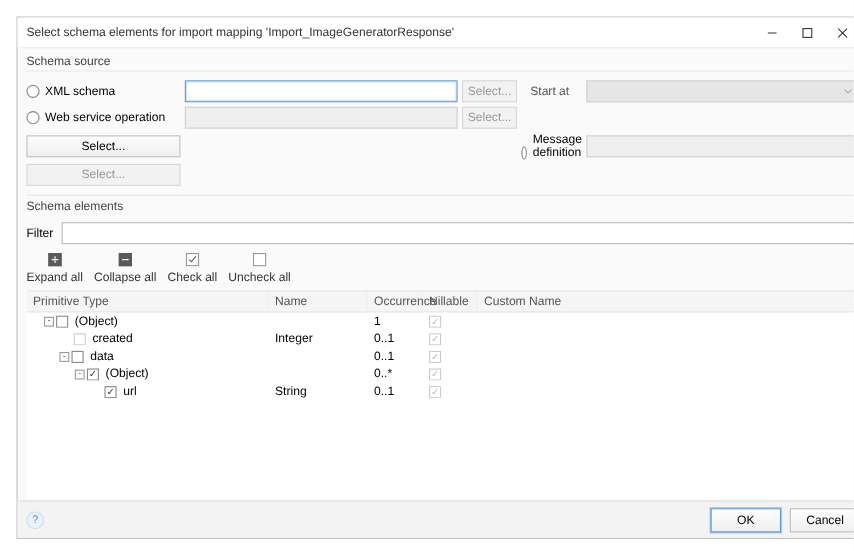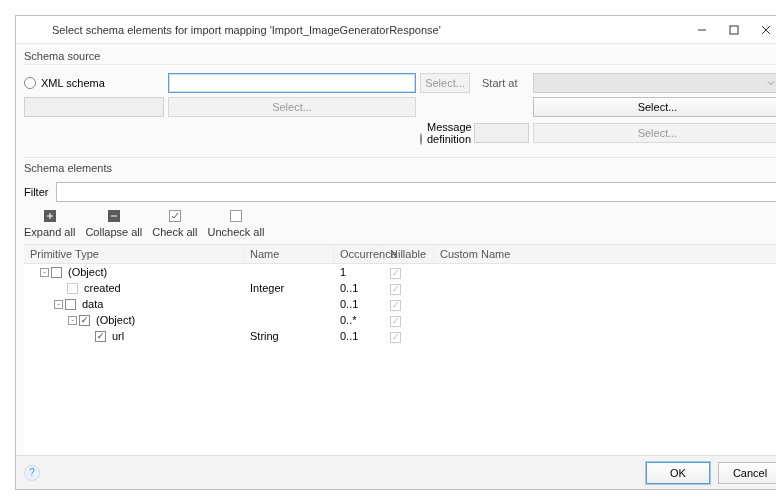--- a/index.html
+++ b/index.html
@@ -1,19 +1,19 @@
 <!DOCTYPE html>
 <html><head>
 <meta charset="utf-8">
 <style>
 * { box-sizing: border-box; font-family: "Segoe UI", Tahoma, sans-serif; font-size: 11px; }
 body { margin: 0; padding: 15px; background: #fff; }
 .window { width: 776px; height: 475px; border: 1px solid #c0c0c0; background: #fafafa; display: flex; flex-direction: column; position: relative; }
 .titlebar { height: 28px; display: flex; align-items: center; padding: 0 8px; background: #fff; border-bottom: 1px solid #e8e8e8; }
-.titlebar .title { flex: 1; color: #333; margin-left: 28px; }
+.titlebar .title { flex: 1; color: #333; }
 .titlebar .winbtn { width: 32px; height: 20px; display: flex; align-items: center; justify-content: center; cursor: default; }
 .titlebar .winbtn svg { display: block; }
 .content { flex: 1; display: flex; flex-direction: column; padding: 2px 8px 0 8px; overflow: hidden; }
 .group-label { color: #444; padding: 4px 0 2px 0; }
 .source-grid { display: grid; grid-template-columns: 140px 248px 50px 55px 1fr; row-gap: 4px; column-gap: 4px; align-items: center; padding-bottom: 6px; border-top: 1px solid #e8e8e8; padding-top: 8px; }
 .radio-cell { display: flex; align-items: flex-end; gap: 5px; }
 .radio { width: 12px; height: 12px; border: 1px solid #888; border-radius: 50%; background: #fff; display: inline-flex; align-items: center; justify-content: center; }
 .radio.checked::after { content: ""; width: 6px; height: 6px; border-radius: 50%; background: #333; display: block; }
 .textbox { height: 20px; border: 1px solid #bbb; background: #fff; padding: 0 4px; display: flex; align-items: center; color: #333; width: 100%; }
 .textbox.disabled { background: #efefef; border-color: #d0d0d0; }
@@ -90,20 +90,24 @@
       <div class="btn disabled">
           <span>Select...</span>
         </div>
       <div style="padding-left:8px;color:#555;">Start at</div>
       <div class="startat-dd">
         <svg class="chev" viewBox="0 0 10 10">
             <path d="M1 3 L5 7 L9 3" fill="none" stroke="#888" stroke-width="1"></path>
           </svg>
       </div>
 
+      <div class="radio-cell">
+        <span class="radio"></span>
+        <span>Web service operation</span>
+      </div>
       <div class="textbox disabled">
           <span></span>
         </div>
       <div class="btn disabled">
           <span>Select...</span>
         </div>
       <div></div>
         <div></div>
 
       <div class="btn">

